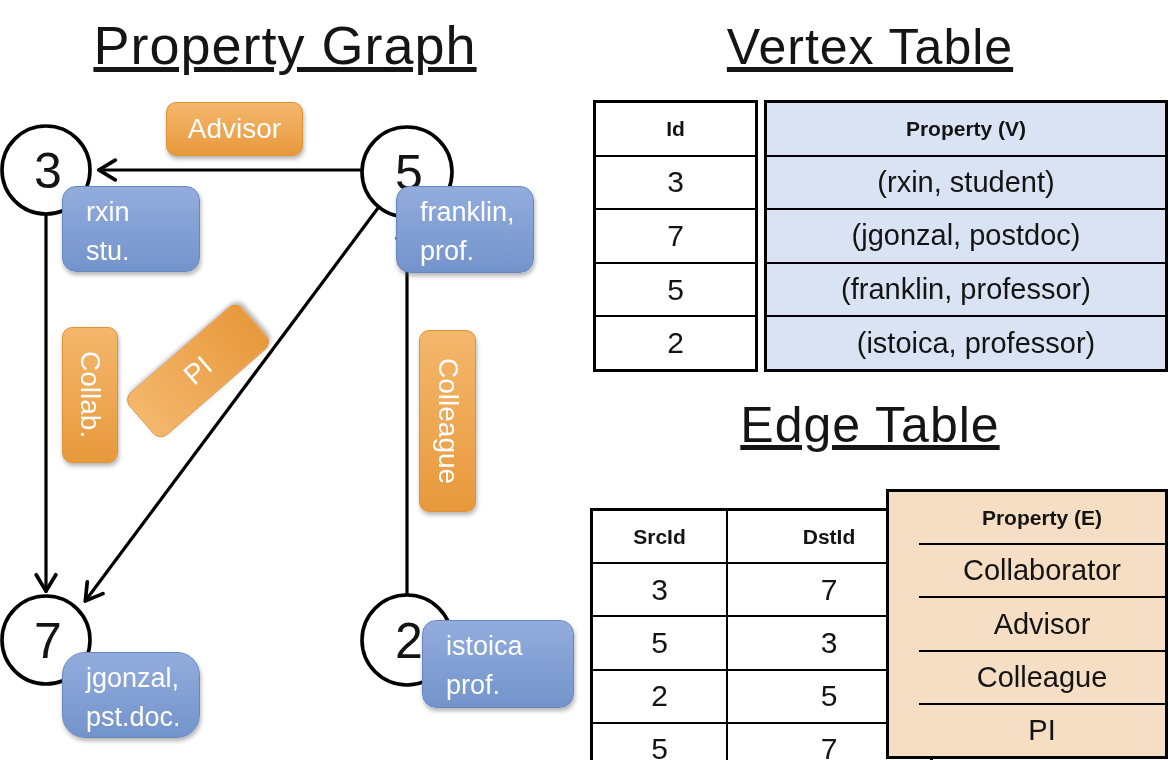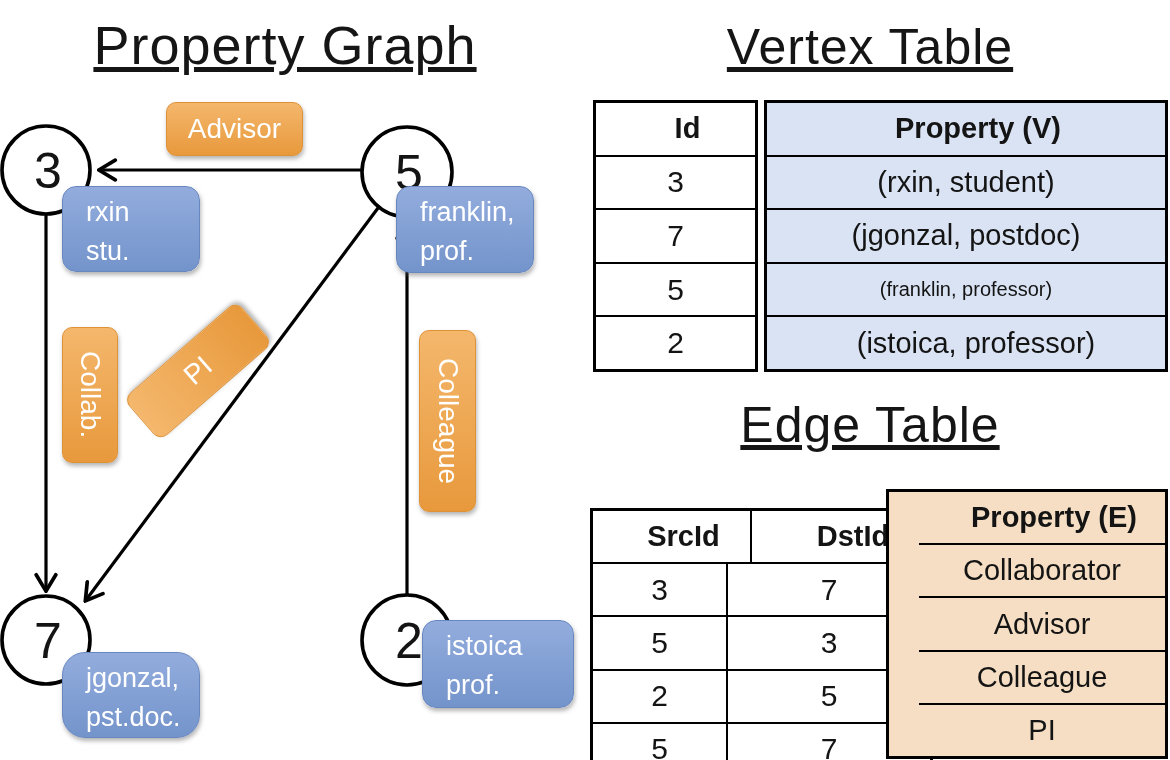--- a/index.html
+++ b/index.html
@@ -58,21 +58,21 @@
   .tbox{
     position:absolute;border:3px solid #000;box-sizing:border-box;
     display:flex;flex-direction:column;background:#fff;
   }
   .trow{flex:1;display:flex;align-items:stretch;border-bottom:2.5px solid #000;}
   .trow:last-child{border-bottom:none;}
   .tcell{
     flex:1;display:flex;align-items:center;justify-content:center;
     font-size:30px;color:#141414;white-space:nowrap;
   }
-  .tcell.hdr{font-weight:bold;font-size:29px;margin-left:24px;}
+  .tcell.hdr{font-weight:bold;font-size:21px;}
   
   #vt-id{left:593px;top:100px;width:165px;height:272px;}
   #vt-prop{left:764px;top:100px;width:404px;height:272px;background:#DAE3F3;}
   
   #et-ids{left:590px;top:508px;width:343px;height:270px;}
   #et-ids .tcell.first{flex:0 0 133px;border-right:2.5px solid #000;}
   #et-prop{left:886px;top:489px;width:282px;height:270px;background:#F5DEC3;padding-left:30px;}
 </style>
 </head>
 <body>
@@ -158,21 +158,21 @@
     <div class="trow">
       <div class="tcell hdr">Property (V)</div>
     </div>
     <div class="trow">
       <div class="tcell" style="font-size:29px;">(rxin, student)</div>
     </div>
     <div class="trow">
       <div class="tcell" style="font-size:29px;">(jgonzal, postdoc)</div>
     </div>
     <div class="trow">
-      <div class="tcell" style="font-size:20px;">(franklin, professor)</div>
+      <div class="tcell" style="font-size:29px;">(franklin, professor)</div>
     </div>
     <div class="trow">
       <div class="tcell" style="font-size:29px;margin-left:20px;">(istoica, professor)</div>
     </div>
   </div>
 
   <div class="tbox" id="et-ids">
     <div class="trow">
       <div class="tcell hdr first">SrcId</div>
       <div class="tcell hdr">DstId</div>

